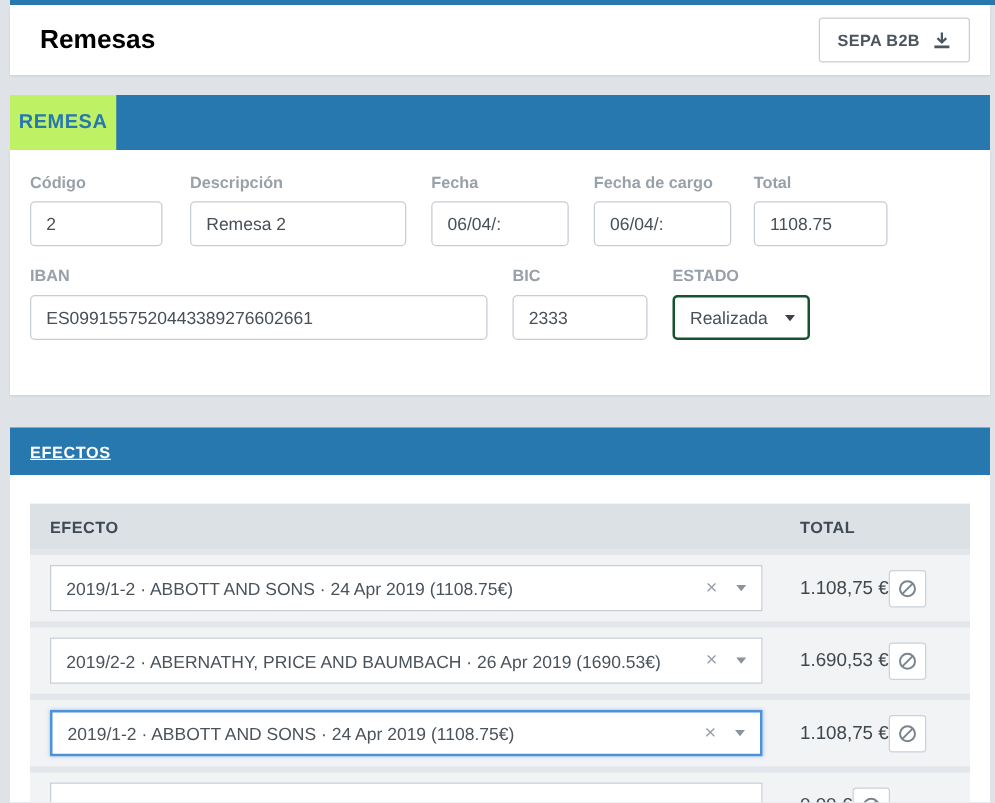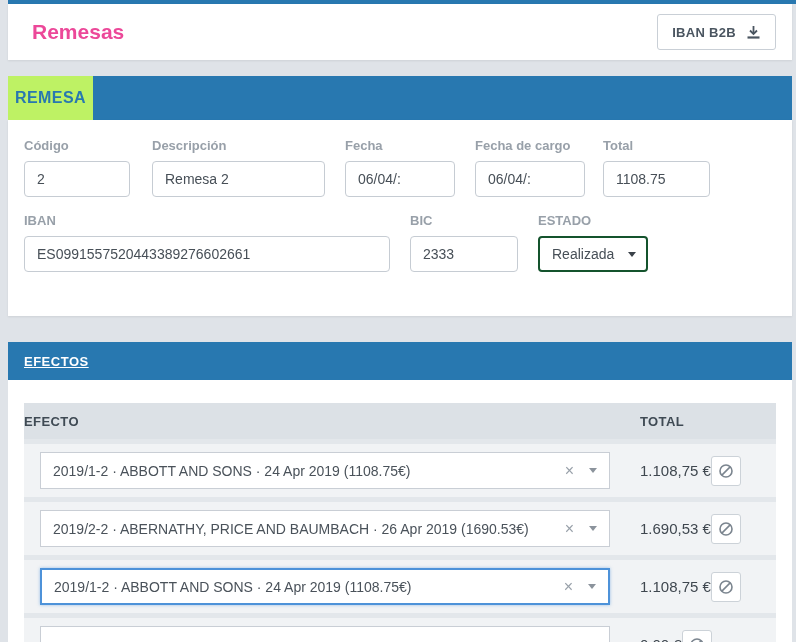--- a/index.html
+++ b/index.html
@@ -11,21 +11,21 @@
   }
   .top-accent { position: absolute; left: 8px; right: 0; top: 0; height: 4px; background: #2878b0; }
   .page { position: absolute; left: 8px; top: 4px; width: 784px; }
 
   
   .header-card {
     background: #ffffff; height: 56px;
     display: flex; align-items: center; padding: 0 16px;
     box-shadow: 0 1px 2px rgba(0,0,0,.08);
   }
-  .page-title { color: #ec4899; font-size: 21px; font-weight: bold; margin-left: 8px; }
+  .page-title { color: #000000; font-size: 21px; font-weight: bold; margin-left: 8px; }
   .header-spacer { flex: 1; }
   .hdr-btn {
     height: 36px; background: #fff; border: 1px solid #c9cfd6; border-radius: 3px;
     display: inline-flex; align-items: center; padding: 0 14px; margin-left: 14px;
     font-family: "Liberation Sans", sans-serif;
     font-size: 13px; font-weight: bold; color: #4a5560; letter-spacing: .3px; cursor: pointer;
   }
   .hdr-btn .dl-icon { margin-left: 10px; display: inline-flex; }
 
   .gap16 { height: 16px; }
@@ -72,21 +72,21 @@
   
   .efectos-bar {
     height: 38px; background: #2878b0; display: flex; align-items: center; padding-left: 16px;
     color: #ffffff; font-size: 13px; font-weight: bold; letter-spacing: .5px; text-decoration: underline;
   }
   .efectos-card { background: #ffffff; padding: 23px 16px 16px 16px; height: 262px; overflow: hidden; }
 
   .table { background: #e3e7eb; }
   .thead { display: flex; height: 36px; background: #dce1e6; align-items: center; }
   .th { font-size: 13px; font-weight: bold; color: #3f4a54; letter-spacing: .4px; }
-  .col-efecto { width: 600px; }
+  .col-efecto { width: 600px; padding-left: 16px; }
   .col-total  { flex: 1; padding-left: 16px; }
 
   .trow { display: flex; background: #f1f3f5; height: 53px; margin-top: 5px; }
   .cell-efecto { width: 600px; padding: 8px 0 0 16px; }
   .select {
     width: 570px; height: 37px; background: #ffffff; border: 1px solid #c9ced5; border-radius: 0;
     display: flex; align-items: center; padding: 0 12px; cursor: pointer;
   }
   .select.focused { border: 2px solid #4d92d9; box-shadow: 0 0 3px rgba(77,146,217,.55); }
   .select-text {
@@ -108,21 +108,21 @@
 <body>
 
 <div class="top-accent"></div>
 
 <div class="page">
 
   <div class="header-card">
     <h1 class="page-title">Remesas</h1>
     <div class="header-spacer"></div>
     <button class="hdr-btn">
-      <span>IBAN B2B</span>
+      <span>SEPA B2B</span>
       <span class="dl-icon">
         <svg width="15" height="15" viewBox="0 0 15 15">
             <g stroke="#4a5560" stroke-width="1.8" fill="none">
               <line x1="7.5" y1="1" x2="7.5" y2="8.5"></line>
               <polyline points="4,5.5 7.5,9 11,5.5"></polyline>
               <line x1="1.5" y1="12.5" x2="13.5" y2="12.5" stroke-width="2.2"></line>
             </g>
           </svg>
       </span>
     </button>

